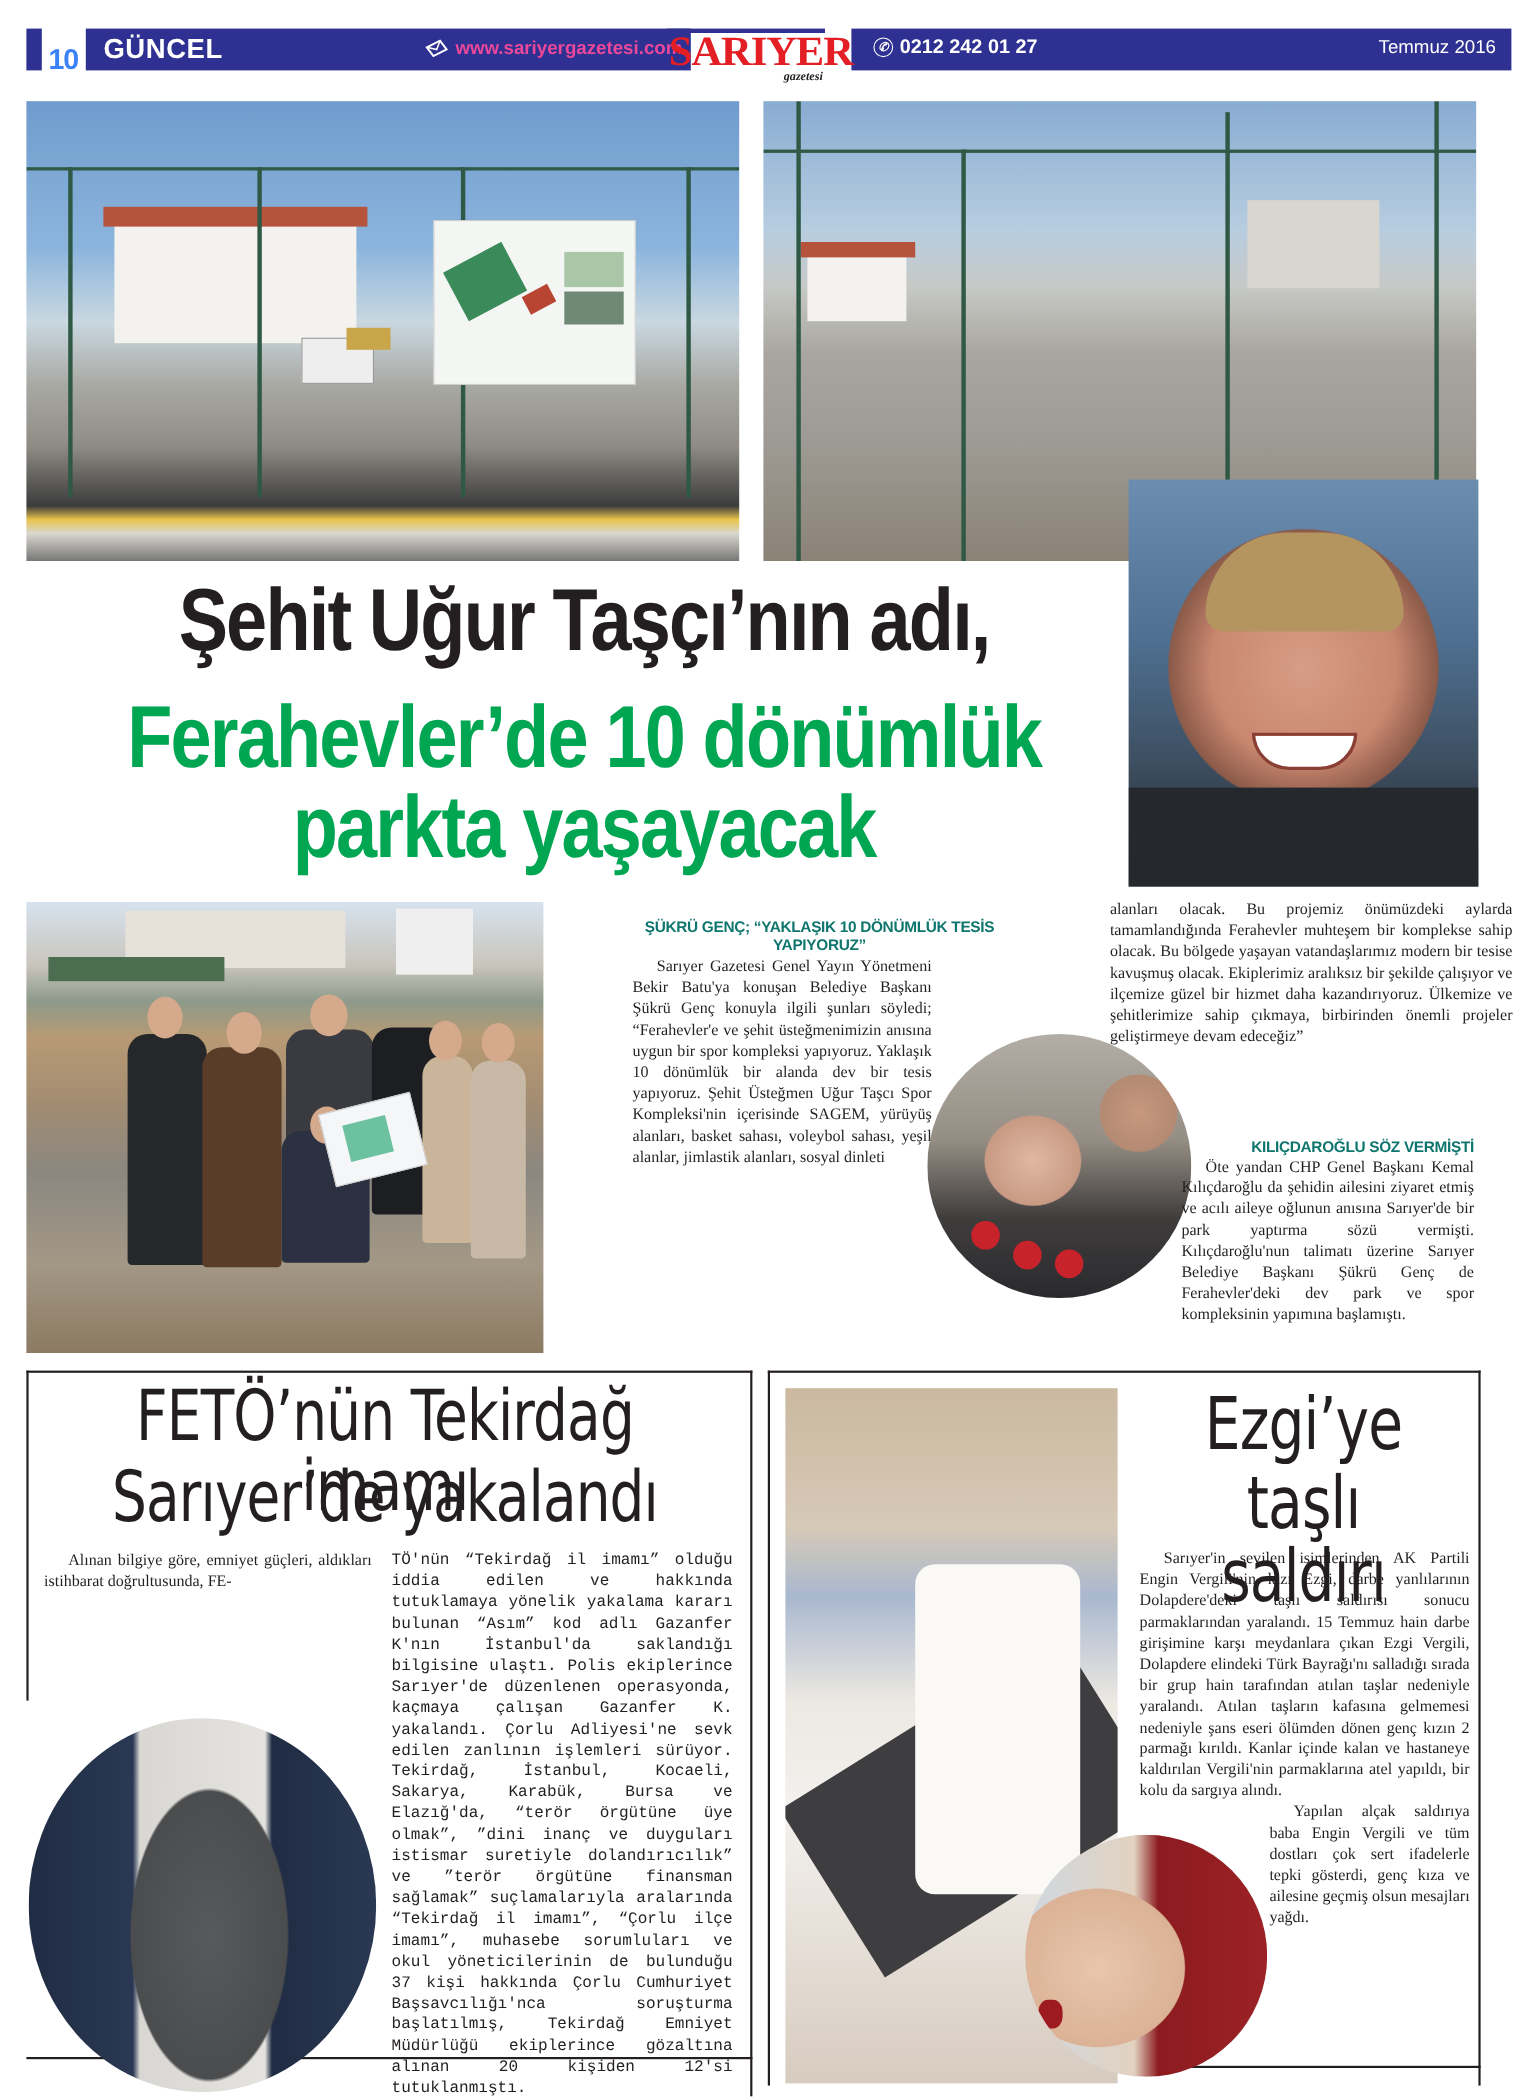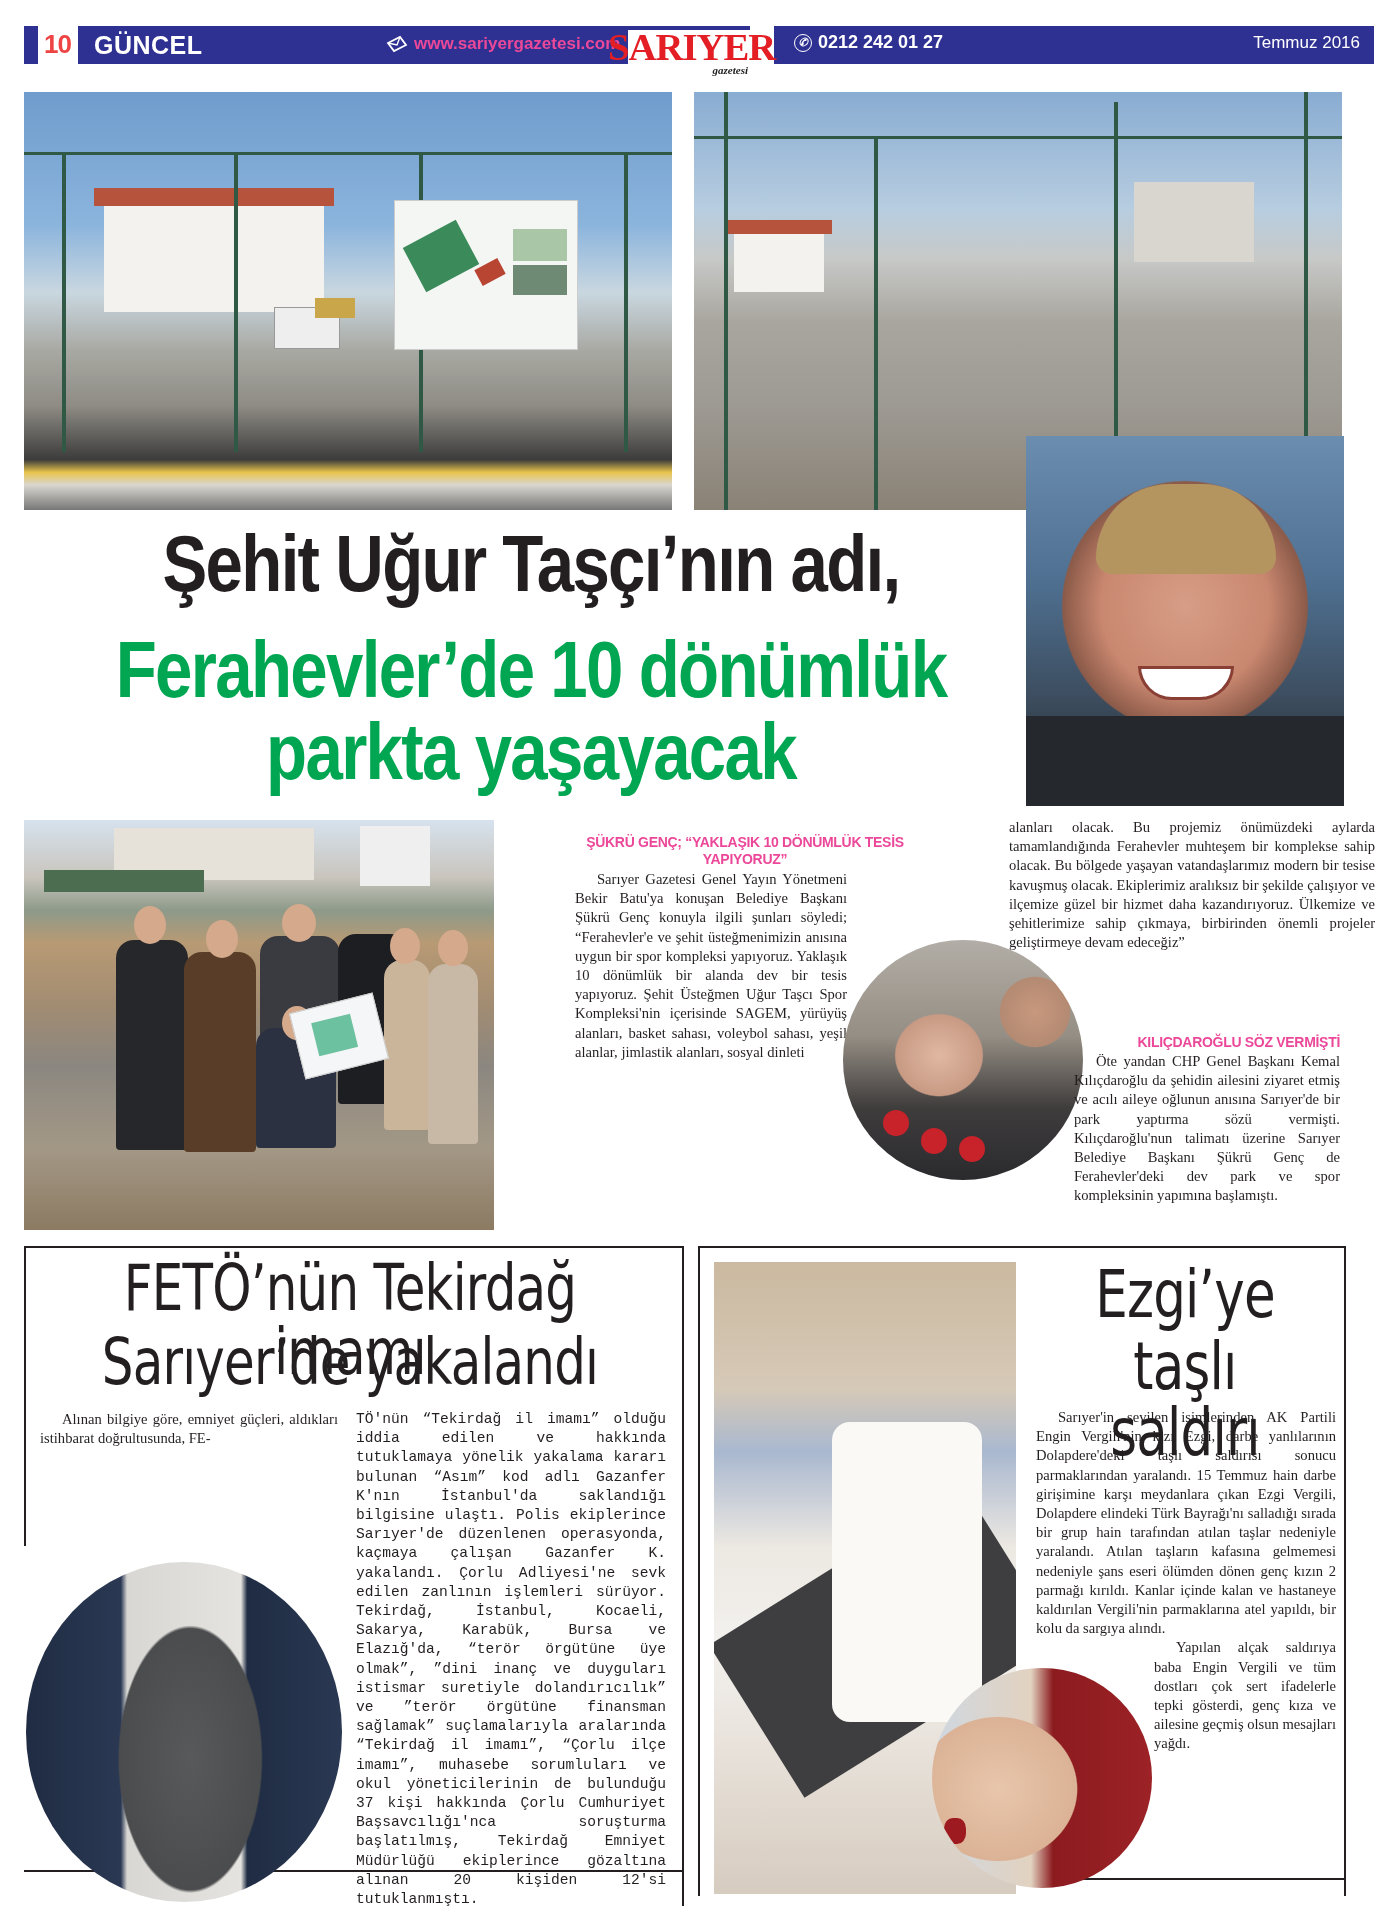--- a/index.html
+++ b/index.html
@@ -2,21 +2,21 @@
 <html><head>
 <meta charset="utf-8">
 <style>
   * { box-sizing: border-box; margin: 0; padding: 0; }
   html, body { width: 1400px; height: 1906px; background: #ffffff; overflow: hidden; }
   body { position: relative; font-family: "Liberation Serif", serif; color: #231f20; }
 
   
   .hdr { position: absolute; top: 26px; left: 24px; width: 1350px; height: 38px; }
   .hdr .pg-tab { position: absolute; left: 0; top: 0; width: 14px; height: 38px; background: #2e3192; }
-  .hdr .pg-num { position: absolute; left: 20px; top: 3px; font: bold 26px "Liberation Sans", sans-serif; color: #ef4444; letter-spacing: -1px; }
+  .hdr .pg-num { position: absolute; left: 20px; top: 13px; font: bold 26px "Liberation Sans", sans-serif; color: #3b82f6; letter-spacing: -1px; }
   .hdr .bar-l { position: absolute; left: 54px; top: 0; width: 550px; height: 38px; background: #2e3192; }
   .hdr .bar-r { position: absolute; left: 750px; top: 0; width: 600px; height: 38px; background: #2e3192; }
   .hdr .section { position: absolute; left: 70px; top: 5px; font: bold 25px "Liberation Sans", sans-serif; color: #fff; letter-spacing: 0.5px; }
   .hdr .web { position: absolute; left: 362px; top: 8px; font: bold 17px "Liberation Sans", sans-serif; color: #ec4899; display: flex; align-items: center; gap: 6px; }
   .hdr .web svg { width: 22px; height: 18px; }
   .logo { position: absolute; left: 606px; top: 22px; width: 144px; height: 52px; }
   .logo .stripe { position: absolute; left: 0; top: 4px; width: 144px; height: 4px; background: #2e3192; }
   .logo .name { position: absolute; left: 2px; top: 6px; font: bold 38px "Liberation Serif", serif; color: #e31e24; letter-spacing: -1px; transform: scaleX(1.02); transform-origin: left; line-height: 1; }
   .logo .sub { position: absolute; right: 2px; top: 42px; font: italic bold 11px "Liberation Serif", serif; color: #222; }
   .hdr .phone { position: absolute; left: 770px; top: 6px; font: bold 18px "Liberation Sans", sans-serif; color: #fff; display: flex; align-items: center; gap: 6px; }
@@ -57,21 +57,21 @@
 
   
   .hl { position: absolute; left: 36px; width: 990px; text-align: center; font-family: "Liberation Sans", sans-serif; font-weight: bold; line-height: 1; transform-origin: center; }
   .hl1 { top: 524px; font-size: 80px; color: #231f20; letter-spacing: -2px; transform: scaleX(0.84); }
   .hl2 { top: 630px; font-size: 80px; color: #00a651; letter-spacing: -2px; transform: scaleX(0.84); }
   .hl3 { top: 712px; font-size: 80px; color: #00a651; letter-spacing: -2px; transform: scaleX(0.84); }
 
   
   .col { position: absolute; font-size: 14.6px; line-height: 19.2px; text-align: justify; color: #231f20; }
   .col p { text-indent: 22px; }
-  .subhead { font: bold 14px "Liberation Sans", sans-serif; color: #ec4899; text-align: center; line-height: 17px; letter-spacing: -0.3px; }
+  .subhead { font: bold 14px "Liberation Sans", sans-serif; color: #0f766e; text-align: center; line-height: 17px; letter-spacing: -0.3px; }
   .circ { position: absolute; border-radius: 50%; overflow: hidden; }
   .c1 { left: 843px; top: 940px; width: 240px; height: 240px;
     background: radial-gradient(ellipse 30% 28% at 40% 48%, #e0b8a2 0%, #c89a84 60%, transparent 62%),
                 radial-gradient(ellipse 24% 24% at 80% 30%, #c7987e 0%, #b48a72 60%, transparent 62%),
                 linear-gradient(180deg, #b2ada6 0%, #958e84 40%, #3f3c3c 70%, #2a2a2e 100%); }
   .c1 .mic { position: absolute; width: 26px; height: 26px; border-radius: 50%; background: #c8222b; }
 
   .rule { position: absolute; background: #231f20; }
 
   

